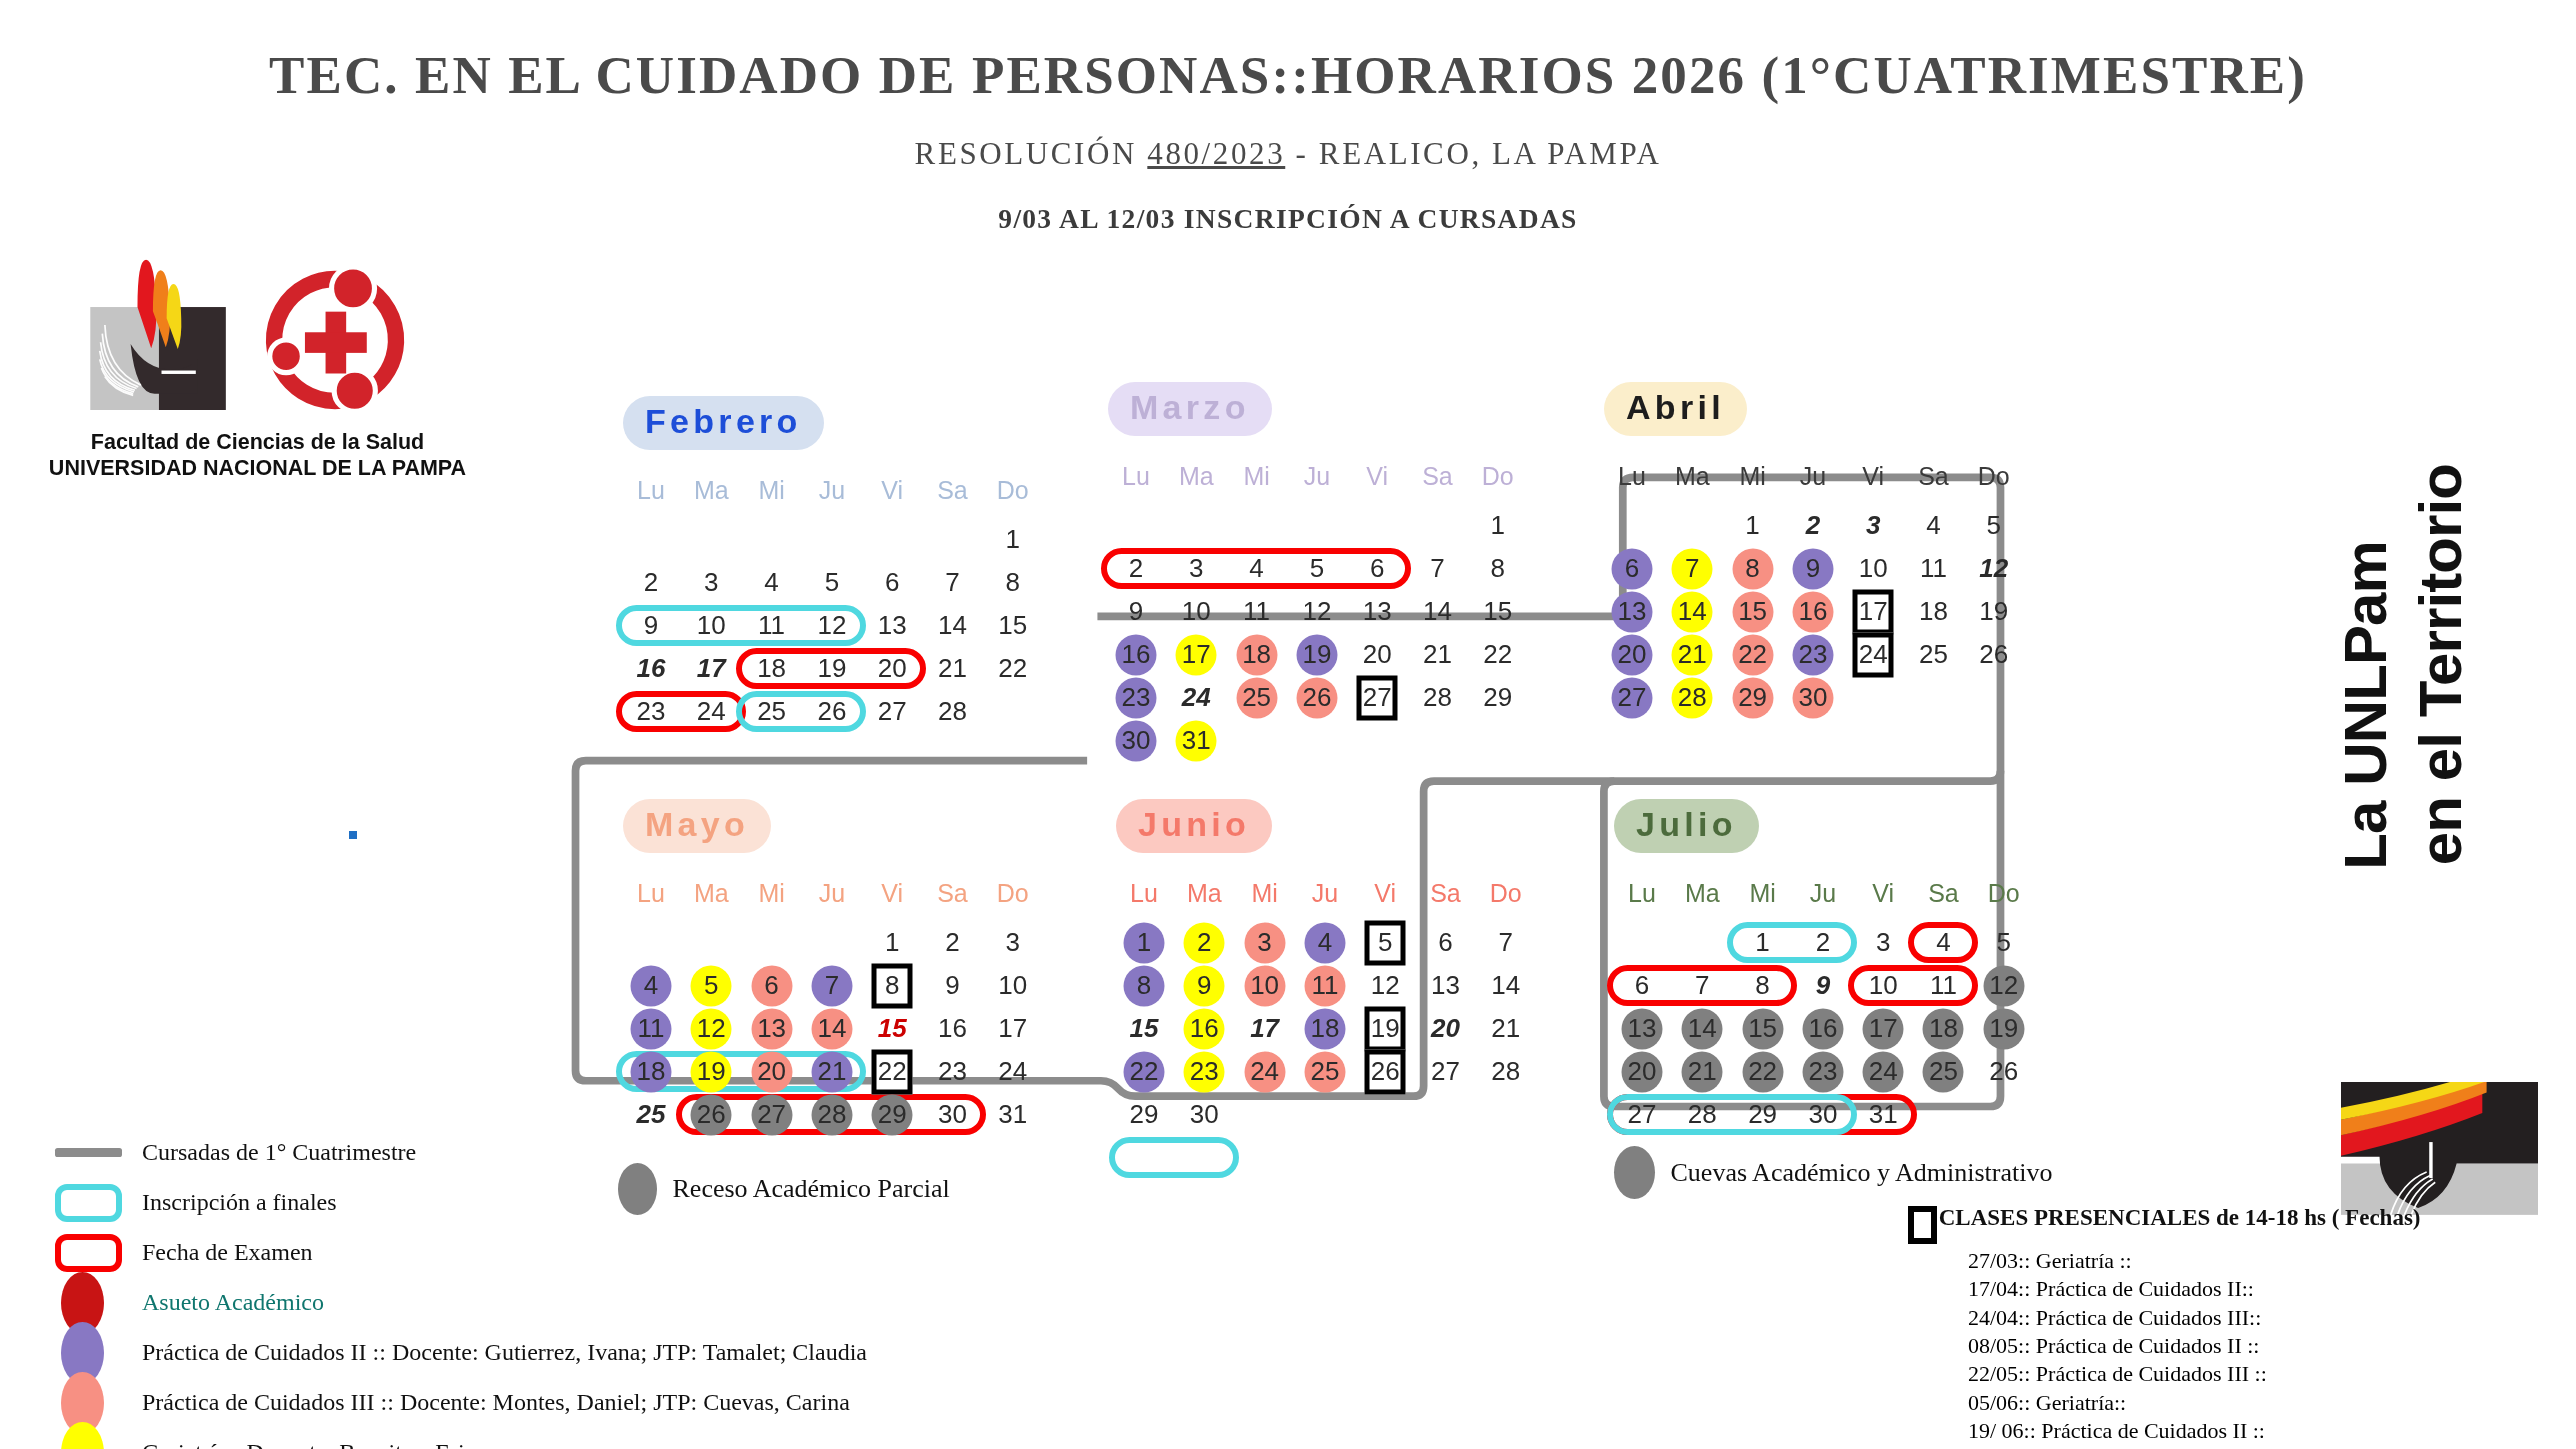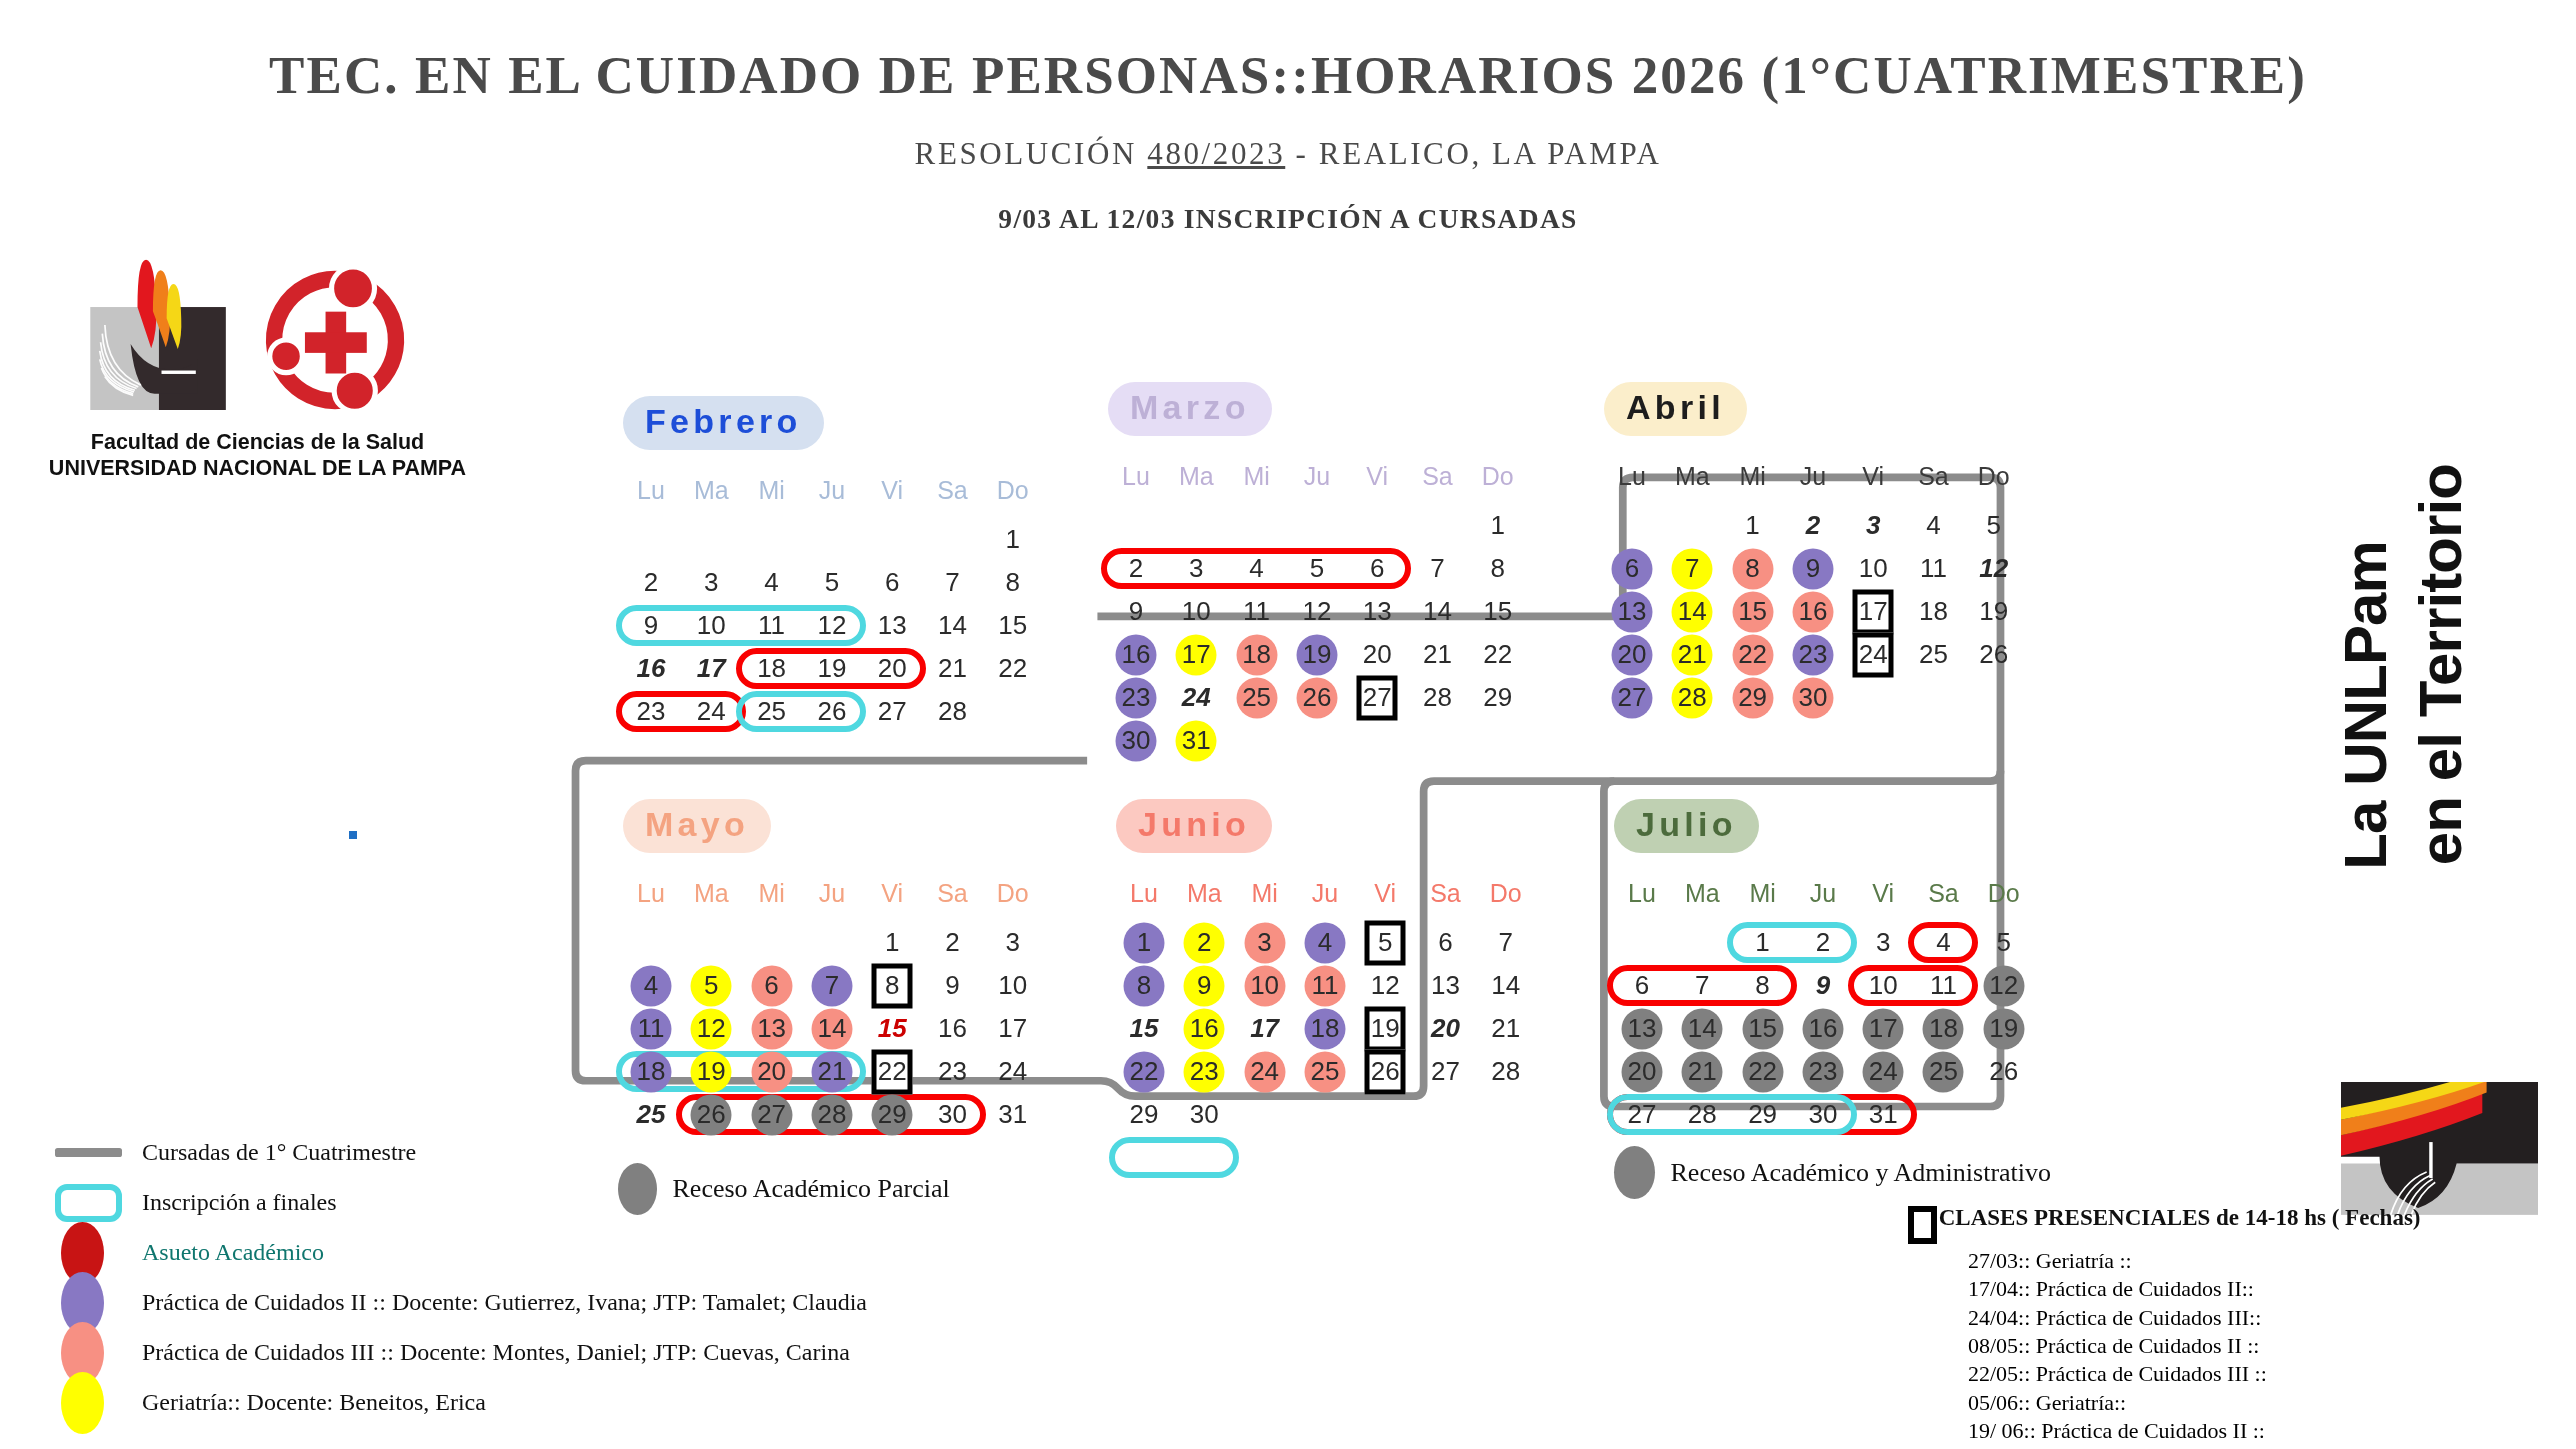--- a/index.html
+++ b/index.html
@@ -987,20 +987,26 @@
       <div class="lg-label">Cursadas de 1° Cuatrimestre</div>
     </div>
     <div class="lg-row">
       <div class="lg-mark">
         <div class="sw-cap cy"></div>
       </div>
       <div class="lg-label">Inscripción a finales</div>
     </div>
     <div class="lg-row">
       <div class="lg-mark">
+        <div class="sw-cap rd"></div>
+      </div>
+      <div class="lg-label">Fecha de Examen</div>
+    </div>
+    <div class="lg-row">
+      <div class="lg-mark">
         <div class="sw-oval" style="background: rgb(200, 20, 20);"></div>
       </div>
       <div class="lg-label redtxt">Asueto Académico</div>
     </div>
     <div class="lg-row">
       <div class="lg-mark">
         <div class="sw-oval" style="background: rgb(136, 120, 195);"></div>
       </div>
       <div class="lg-label">Práctica de Cuidados II :: Docente: Gutierrez, Ivana; JTP: Tamalet; Claudia</div>
     </div>
@@ -1018,21 +1024,21 @@
     </div>
   </div>
 
 <div id="recess-parcial">
   <div class="oval"></div>
   <div class="lbl">Receso Académico Parcial</div>
 </div>
 
 <div id="recess-admin">
   <div class="oval"></div>
-  <div class="lbl">Receso Académico y Administrativo</div>
+  <div class="lbl">Cuevas Académico y Administrativo</div>
 </div>
 
 <div id="presencial">
   <div id="pres-head">
     <div id="pres-box"></div>
     <div id="pres-title">CLASES PRESENCIALES de 14-18 hs ( Fechas)</div>
   </div>
   <div id="pres-items">
       <div class="pres-item">27/03:: Geriatría ::</div>
       <div class="pres-item">17/04:: Práctica de Cuidados II::</div>

